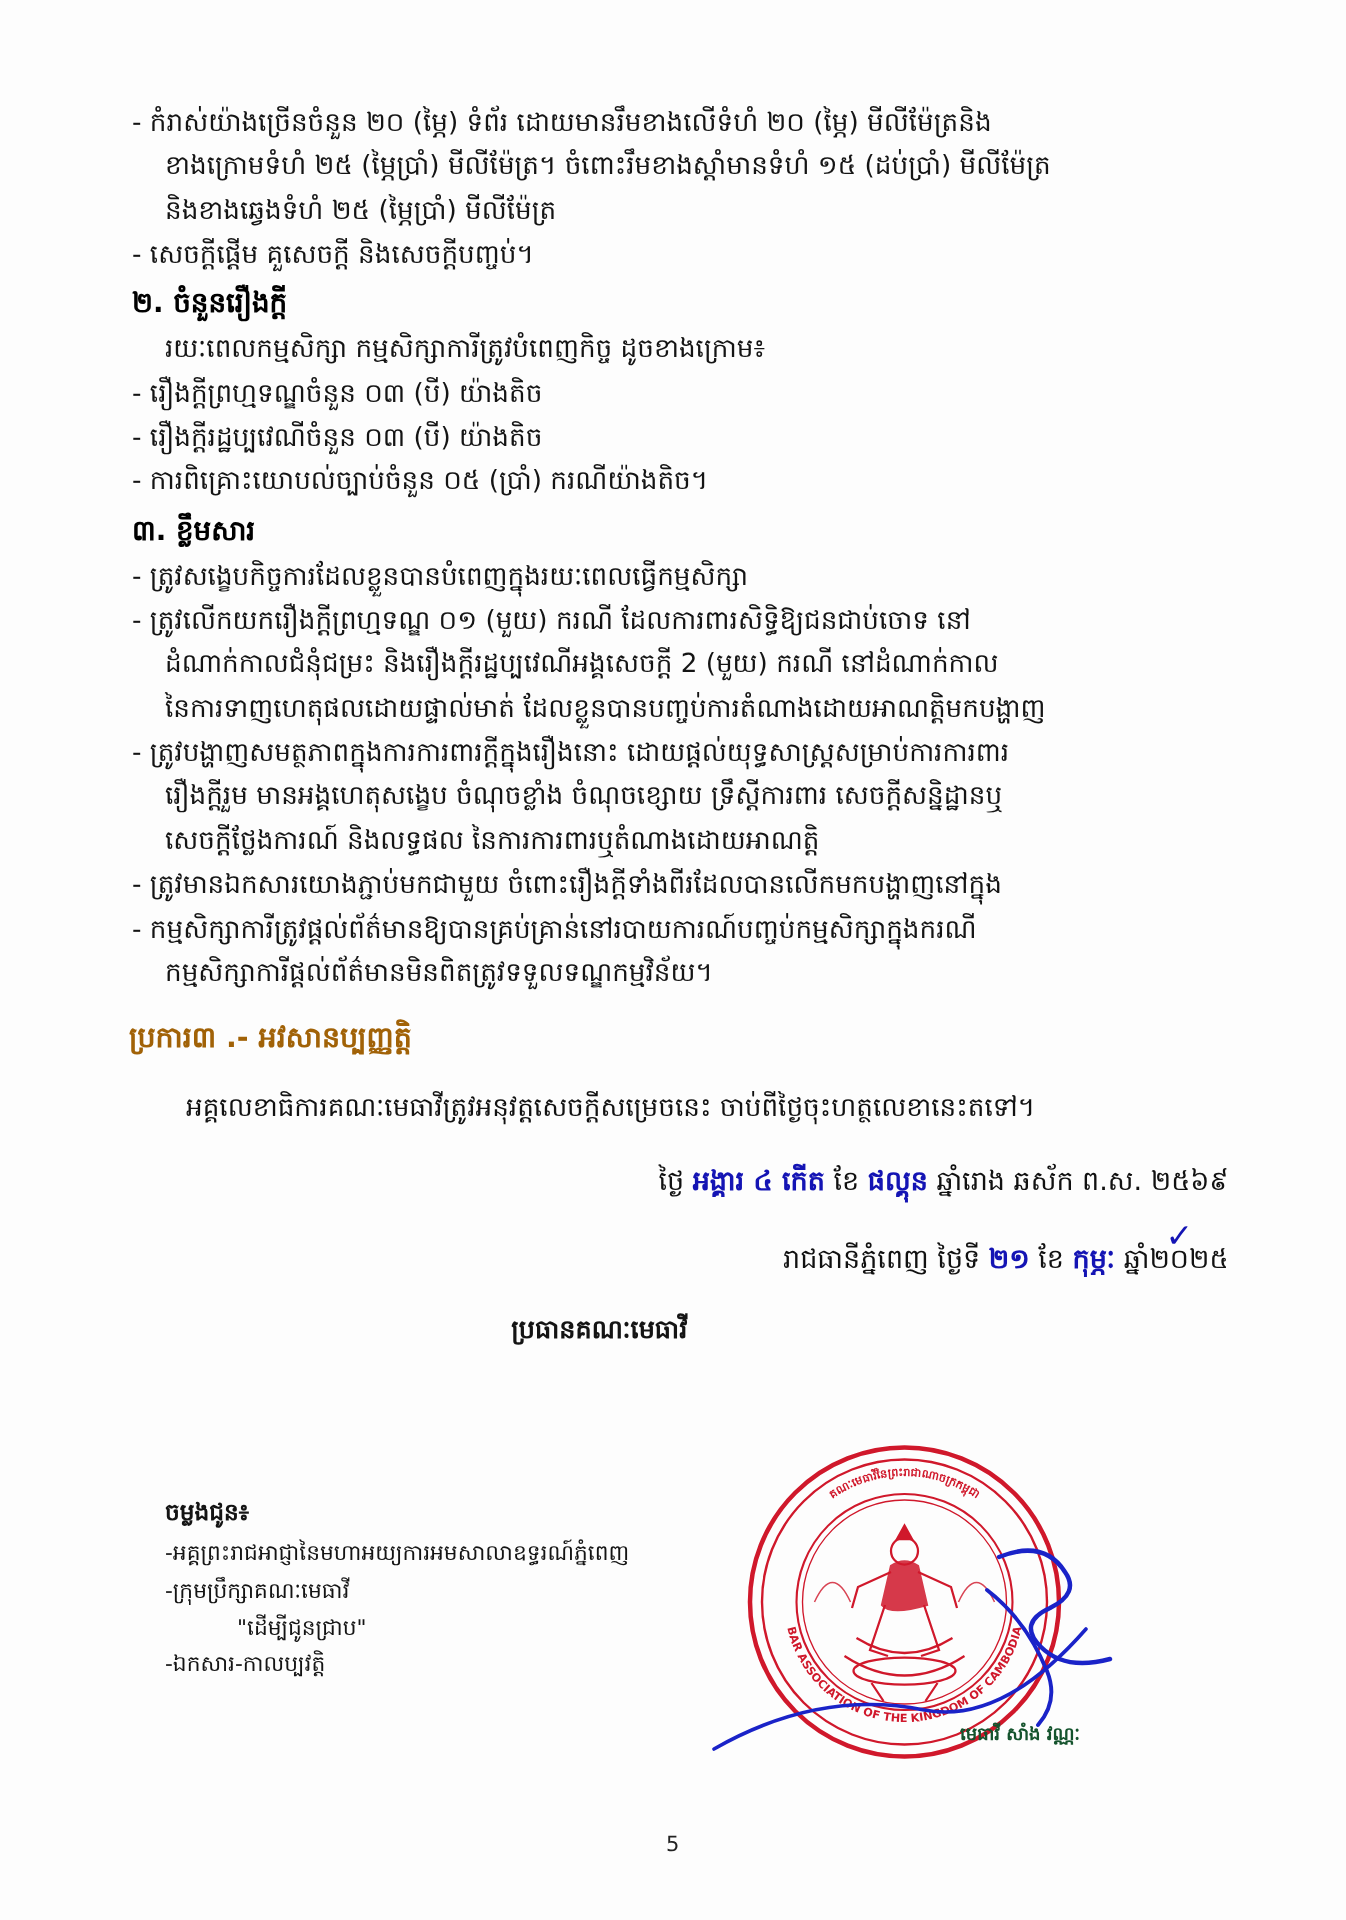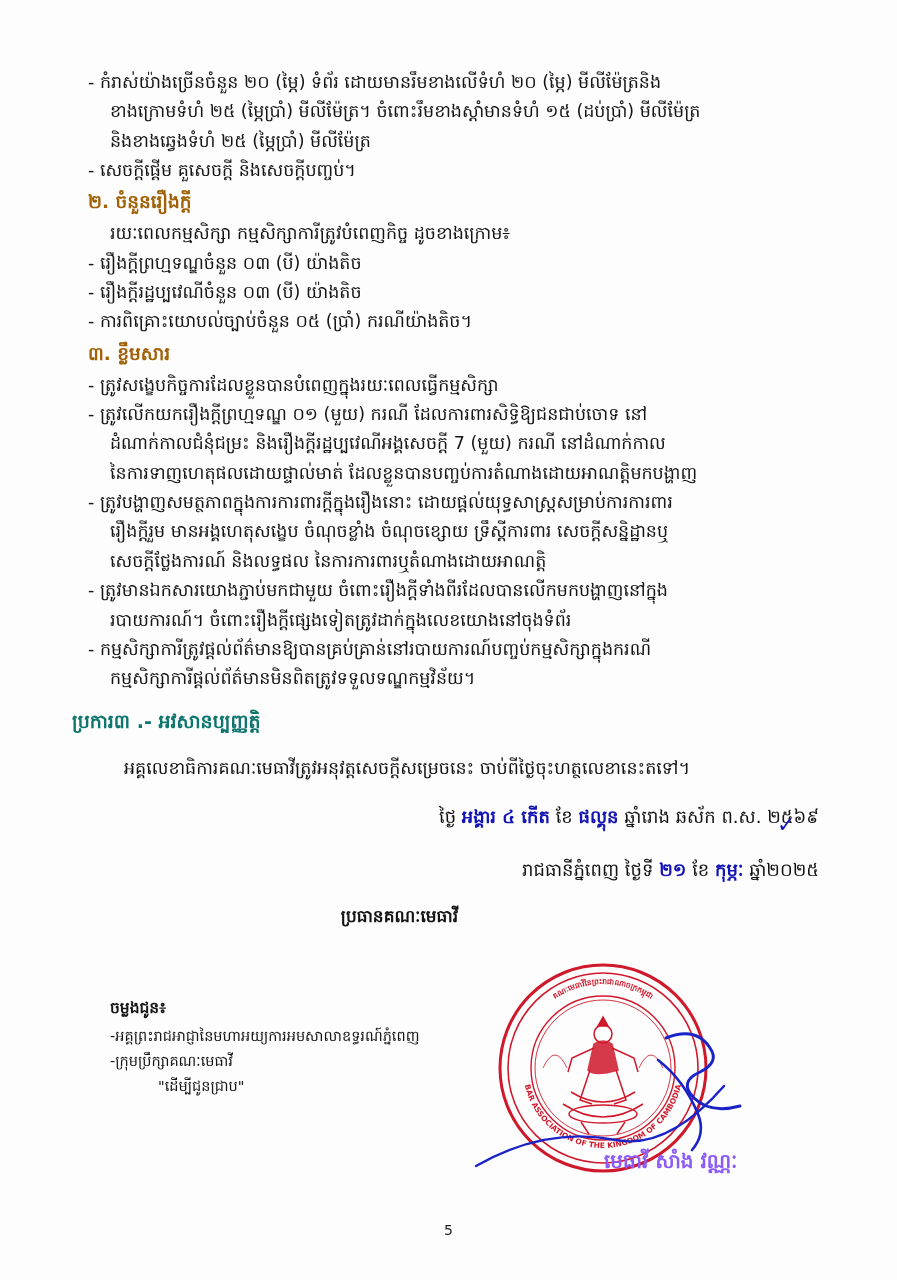--- a/index.html
+++ b/index.html
@@ -36,31 +36,31 @@
   .indent-hang {
     padding-left: 22px;
     text-indent: -22px;
   }
   .indent-block {
     padding-left: 22px;
   }
   .heading {
     font-size: 18.5px;
     font-weight: bold;
-    color: #a16207;
+    color: #000000;
     margin: 6px 0 2px 0;
   }
   .subheading-indent {
     padding-left: 16px;
   }
   .section-title {
     font-size: 19px;
     font-weight: bold;
-    color: #0f766e;
-    margin: 16px 0 4px 0;
+    color: #a16207;
+    margin: 16px 0 4px 14px;
   }
   .closing {
     font-size: 17.5px;
     line-height: 1.62;
     padding-left: 52px;
     position: relative;
   }
   .date-line {
     font-size: 18px;
     text-align: right;
@@ -120,25 +120,25 @@
     font-family: "DejaVu Sans", sans-serif;
     font-weight: bold;
   }
   
   .sig-scribble {
     position: absolute;
     pointer-events: none;
   }
   .sig-name {
     position: absolute;
-    left: 604px;
+    left: 640px;
     top: 1148px;
-    font-size: 20px;
-    font-weight: bold;
-    color: #8b5cf6;
+    font-size: 12px;
+    font-weight: bold;
+    color: #14532d;
     font-family: "DejaVu Serif", "Liberation Serif", serif;
     white-space: nowrap;
   }
   .mark-check {
     position: absolute;
     color: #1414b4;
     font-weight: bold;
     font-size: 22px;
   }
 </style>
@@ -155,27 +155,26 @@
 
     <p class="heading subheading-indent">២. ចំនួនរឿងក្ដី</p>
     <p class="para indent-block">រយៈពេលកម្មសិក្សា កម្មសិក្សាការីត្រូវបំពេញកិច្ច ដូចខាងក្រោម៖</p>
     <p class="para indent-hang">- រឿងក្ដីព្រហ្មទណ្ឌចំនួន ០៣ (បី) យ៉ាងតិច</p>
     <p class="para indent-hang">- រឿងក្ដីរដ្ឋប្បវេណីចំនួន ០៣ (បី) យ៉ាងតិច</p>
     <p class="para indent-hang">- ការពិគ្រោះយោបល់ច្បាប់ចំនួន ០៥ (ប្រាំ) ករណីយ៉ាងតិច។</p>
 
     <p class="heading subheading-indent">៣. ខ្លឹមសារ</p>
     <p class="para indent-hang">- ត្រូវសង្ខេបកិច្ចការដែលខ្លួនបានបំពេញក្នុងរយៈពេលធ្វើកម្មសិក្សា</p>
     <p class="para indent-hang">- ត្រូវលើកយករឿងក្ដីព្រហ្មទណ្ឌ ០១ (មួយ) ករណី ដែលការពារសិទ្ធិឱ្យជនជាប់ចោទ នៅ</p>
-    <p class="para indent-block">ដំណាក់កាលជំនុំជម្រះ និងរឿងក្ដីរដ្ឋប្បវេណីអង្គសេចក្ដី 7 (មួយ) ករណី នៅដំណាក់កាល</p>
+    <p class="para indent-block">ដំណាក់កាលជំនុំជម្រះ និងរឿងក្ដីរដ្ឋប្បវេណីអង្គសេចក្ដី 2 (មួយ) ករណី នៅដំណាក់កាល</p>
     <p class="para indent-block">នៃការទាញហេតុផលដោយផ្ទាល់មាត់ ដែលខ្លួនបានបញ្ចប់ការតំណាងដោយអាណត្តិមកបង្ហាញ</p>
     <p class="para indent-hang">- ត្រូវបង្ហាញសមត្ថភាពក្នុងការការពារក្ដីក្នុងរឿងនោះ ដោយផ្ដល់យុទ្ធសាស្ត្រសម្រាប់ការការពារ</p>
     <p class="para indent-block">រឿងក្ដីរួម មានអង្គហេតុសង្ខេប ចំណុចខ្លាំង ចំណុចខ្សោយ ទ្រឹស្ដីការពារ សេចក្ដីសន្និដ្ឋានឬ</p>
     <p class="para indent-block">សេចក្ដីថ្លែងការណ៍ និងលទ្ធផល នៃការការពារឬតំណាងដោយអាណត្តិ</p>
     <p class="para indent-hang">- ត្រូវមានឯកសារយោងភ្ជាប់មកជាមួយ ចំពោះរឿងក្ដីទាំងពីរដែលបានលើកមកបង្ហាញនៅក្នុង</p>
-    <p class="para indent-block">របាយការណ៍។ ចំពោះរឿងក្ដីផ្សេងទៀតត្រូវដាក់ក្នុងលេខយោងនៅចុងទំព័រ</p>
     <p class="para indent-hang">- កម្មសិក្សាការីត្រូវផ្ដល់ព័ត៌មានឱ្យបានគ្រប់គ្រាន់នៅរបាយការណ៍បញ្ចប់កម្មសិក្សាក្នុងករណី</p>
     <p class="para indent-block">កម្មសិក្សាការីផ្ដល់ព័ត៌មានមិនពិតត្រូវទទួលទណ្ឌកម្មវិន័យ។</p>
 
     <p class="section-title">ប្រការ៣ .- អវសានប្បញ្ញត្តិ</p>
     <p class="closing">
       <span>អគ្គលេខាធិការគណៈមេធាវីត្រូវអនុវត្តសេចក្ដីសម្រេចនេះ ចាប់ពីថ្ងៃចុះហត្ថលេខានេះតទៅ។</span>
     </p>
 
     <p class="date-line">
       <span>ថ្ងៃ</span>
@@ -241,16 +240,17 @@
     <path d="M6 96 q70 -40 140 -26 q52 10 108 -54" fill="none" stroke="#1a23c8" stroke-width="2.4" stroke-linecap="round"></path>
   </svg>
 
   <div class="sig-name">មេធាវី សាំង វណ្ណៈ</div>
 
   <div class="cc-block">
     <div class="cc-title">ចម្លងជូន៖</div>
     <div>-អគ្គព្រះរាជអាជ្ញានៃមហាអយ្យការអមសាលាឧទ្ធរណ៍ភ្នំពេញ</div>
     <div>-ក្រុមប្រឹក្សាគណៈមេធាវី</div>
     <div class="cc-sub">"ដើម្បីជូនជ្រាប"</div>
+    <div>-ឯកសារ-កាលប្បវត្តិ</div>
   </div>
 
   <div class="page-number">5</div>
 </div>
 
 </body></html>

